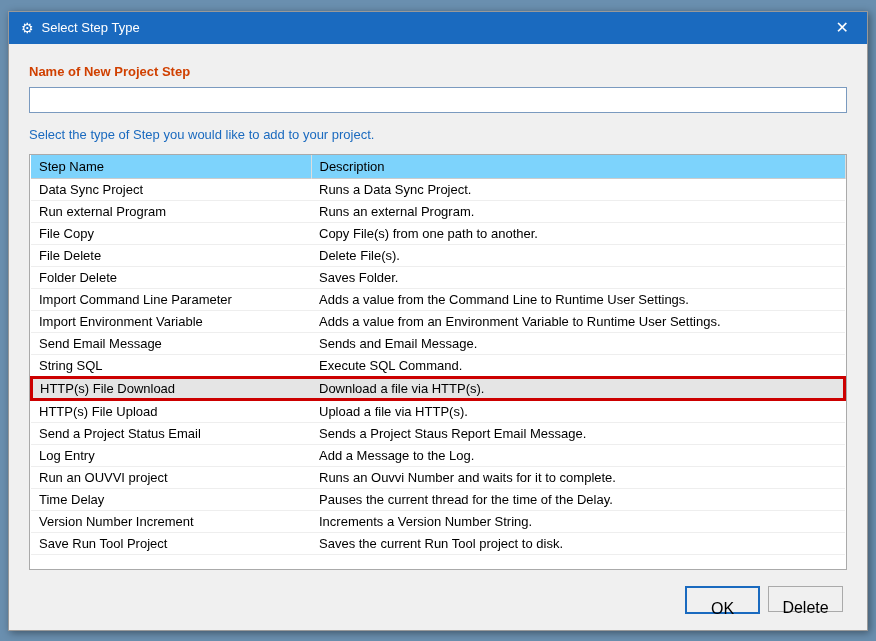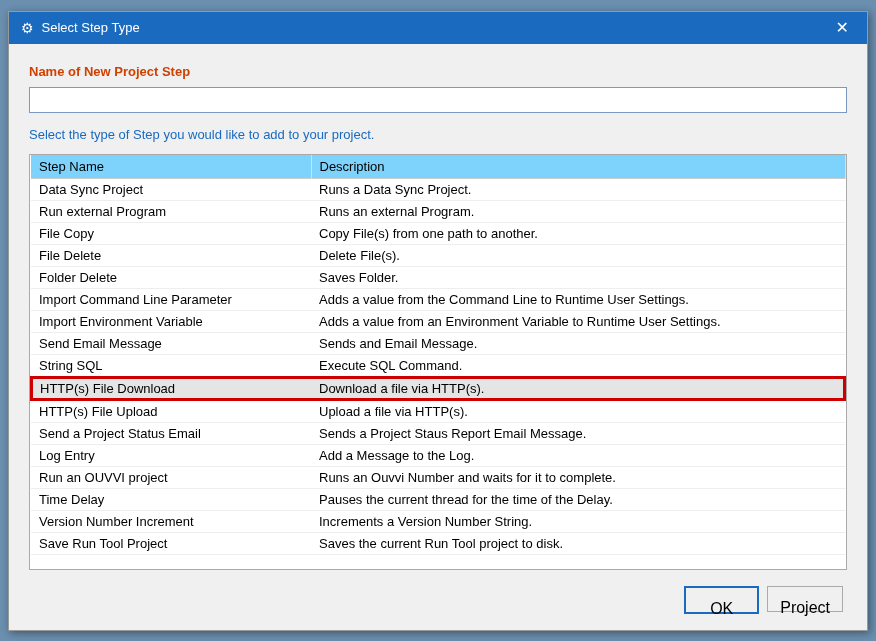--- a/index.html
+++ b/index.html
@@ -258,16 +258,16 @@
             <tr>
               <td>Save Run Tool Project</td>
               <td>Saves the current Run Tool project to disk.</td>
             </tr>
           </tbody>
       </table>
     </div>
 
     <div class="footer-buttons">
       <button class="btn btn-ok">OK</button>
-      <button class="btn btn-cancel">Project</button>
+      <button class="btn btn-cancel">Delete</button>
     </div>
   </div>
 </div>
 
 </body></html>

